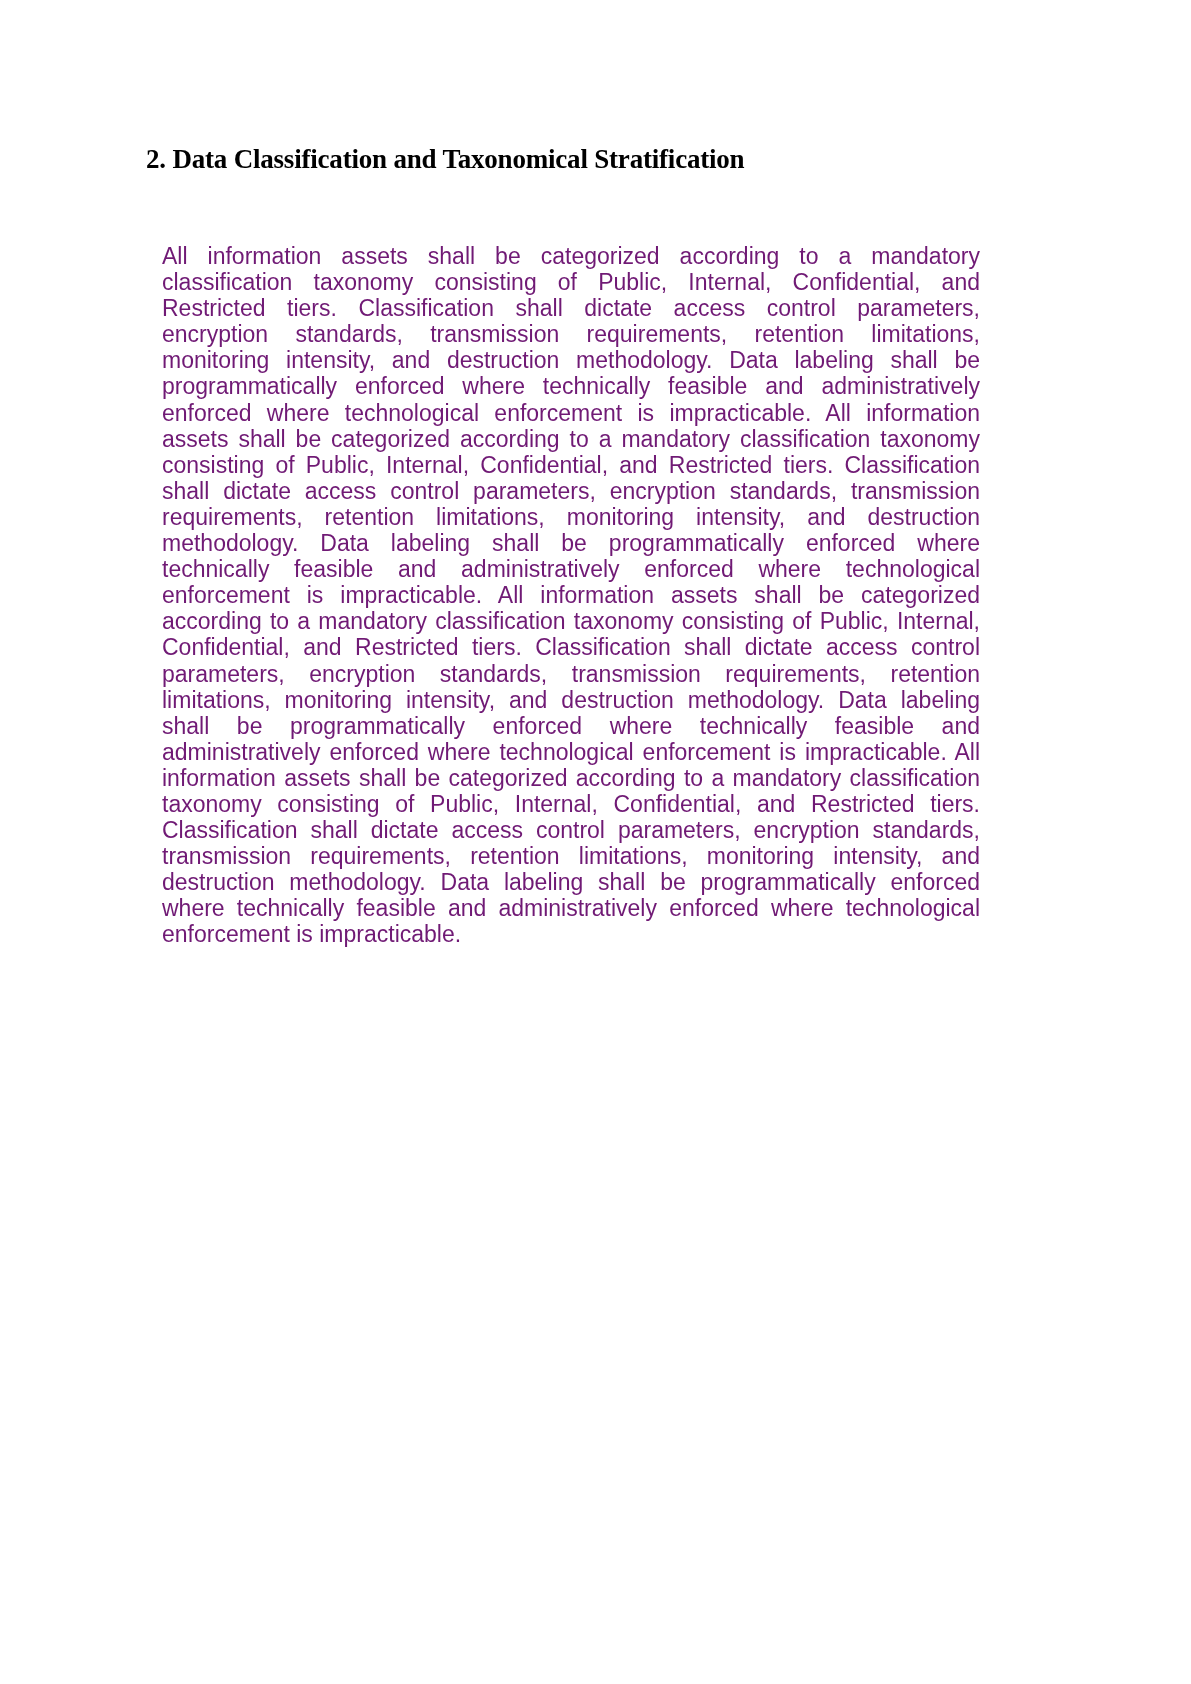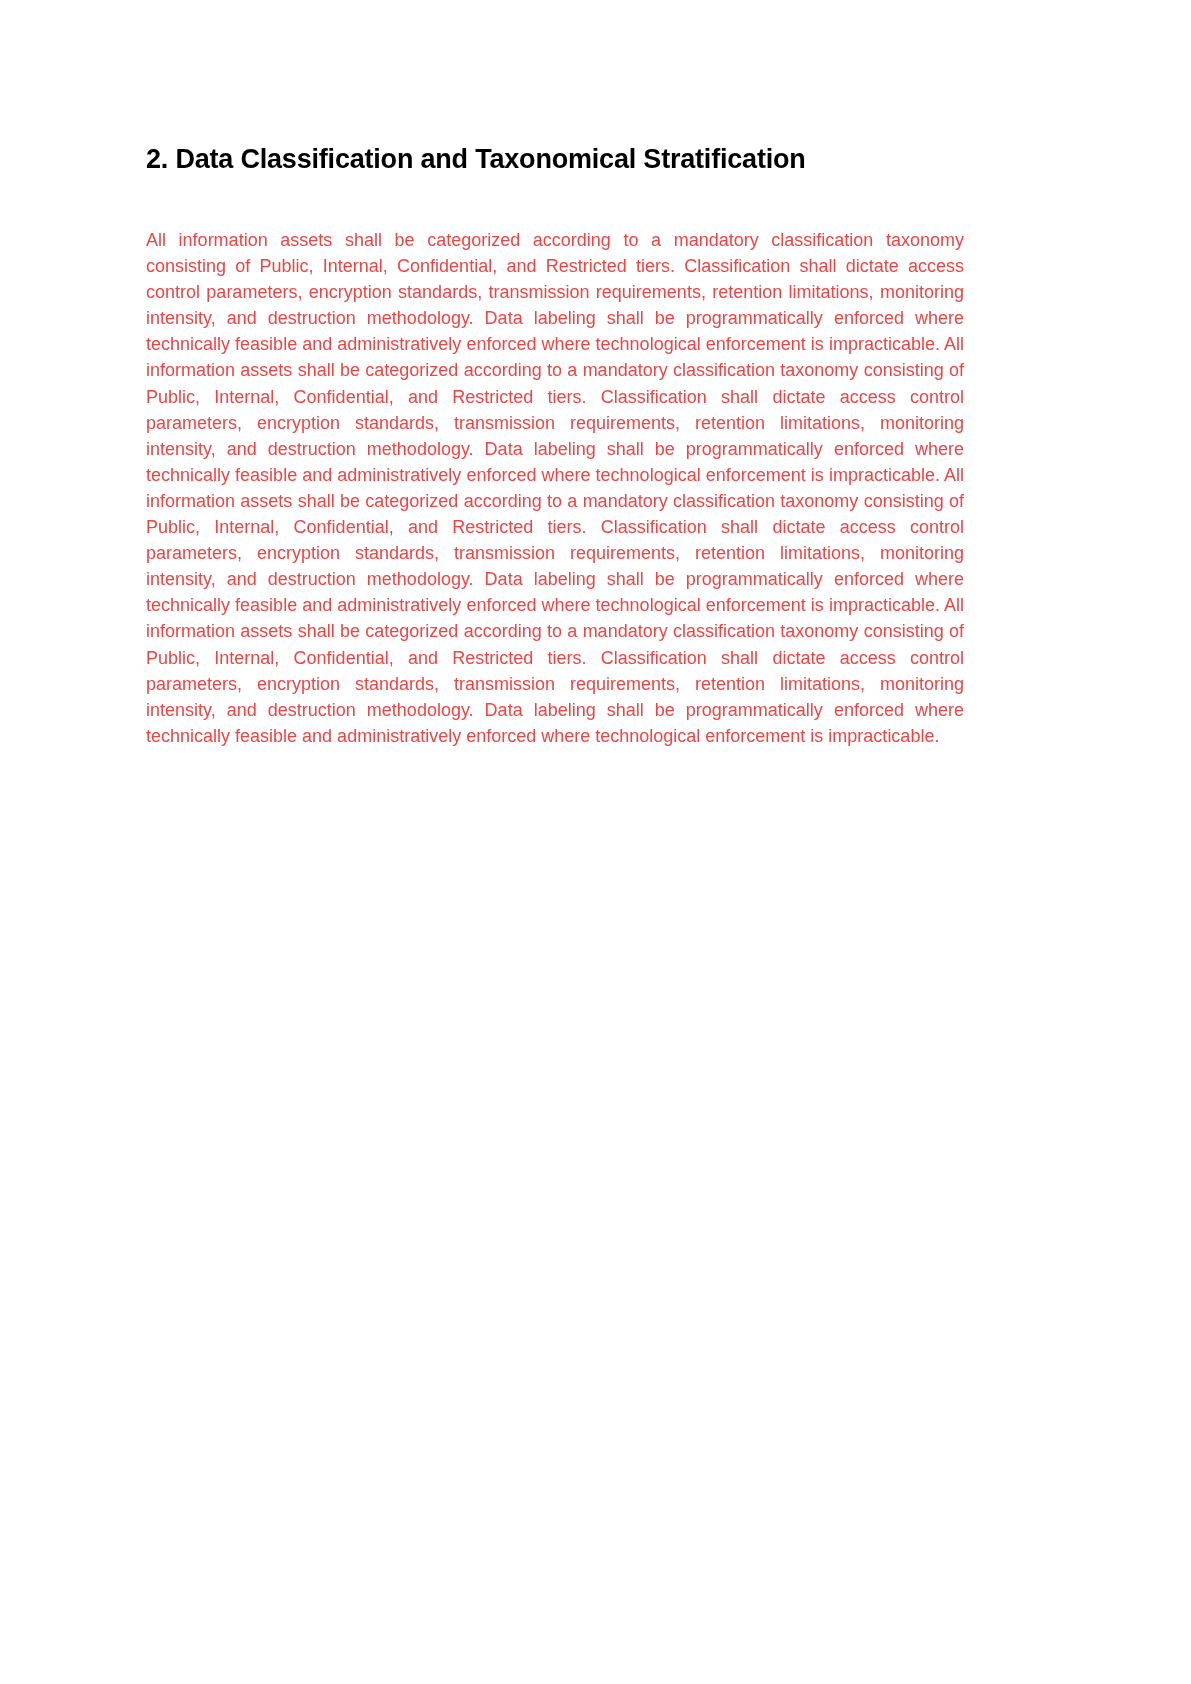--- a/index.html
+++ b/index.html
@@ -1,26 +1,26 @@
 <!DOCTYPE html>
 <html><head>
 <meta charset="utf-8">
 <style>
   html, body { margin: 0; padding: 0; background: #ffffff; }
   body { width: 1191px; height: 1684px; position: relative; overflow: hidden; }
   .page { position: absolute; left: 146px; top: 0; width: 818px; }
   h2 {
     position: absolute; top: 144px; left: 0; margin: 0;
-    font-family: Liberation Sans, sans-serif; font-weight: bold;
+    font-family: Liberation Serif, serif; font-weight: bold;
     font-size: 27px; color: #000; white-space: nowrap; letter-spacing: -0.2px;
   }
   .body-text {
-    position: absolute; top: 227px; left: 0; width: 818px; margin: 0;
-    font-family: "Liberation Sans", sans-serif; font-size: 18px;
-    line-height: 26.1px; color: #ef4444; text-align: justify;
+    position: absolute; top: 227px; left: 0; width: 818px; margin: 16px;
+    font-family: "Liberation Sans", sans-serif; font-size: 23px;
+    line-height: 26.1px; color: #701a75; text-align: justify;
   }
 </style>
 </head>
 <body>
 
 <div class="page">
   <h2>2. Data Classification and Taxonomical Stratification</h2>
   <p class="body-text">All information assets shall be categorized according to a mandatory classification taxonomy consisting of Public, Internal, Confidential, and Restricted tiers. Classification shall dictate access control parameters, encryption standards, transmission requirements, retention limitations, monitoring intensity, and destruction methodology. Data labeling shall be programmatically enforced where technically feasible and administratively enforced where technological enforcement is impracticable. All information assets shall be categorized according to a mandatory classification taxonomy consisting of Public, Internal, Confidential, and Restricted tiers. Classification shall dictate access control parameters, encryption standards, transmission requirements, retention limitations, monitoring intensity, and destruction methodology. Data labeling shall be programmatically enforced where technically feasible and administratively enforced where technological enforcement is impracticable. All information assets shall be categorized according to a mandatory classification taxonomy consisting of Public, Internal, Confidential, and Restricted tiers. Classification shall dictate access control parameters, encryption standards, transmission requirements, retention limitations, monitoring intensity, and destruction methodology. Data labeling shall be programmatically enforced where technically feasible and administratively enforced where technological enforcement is impracticable. All information assets shall be categorized according to a mandatory classification taxonomy consisting of Public, Internal, Confidential, and Restricted tiers. Classification shall dictate access control parameters, encryption standards, transmission requirements, retention limitations, monitoring intensity, and destruction methodology. Data labeling shall be programmatically enforced where technically feasible and administratively enforced where technological enforcement is impracticable.</p>
 </div>
 

